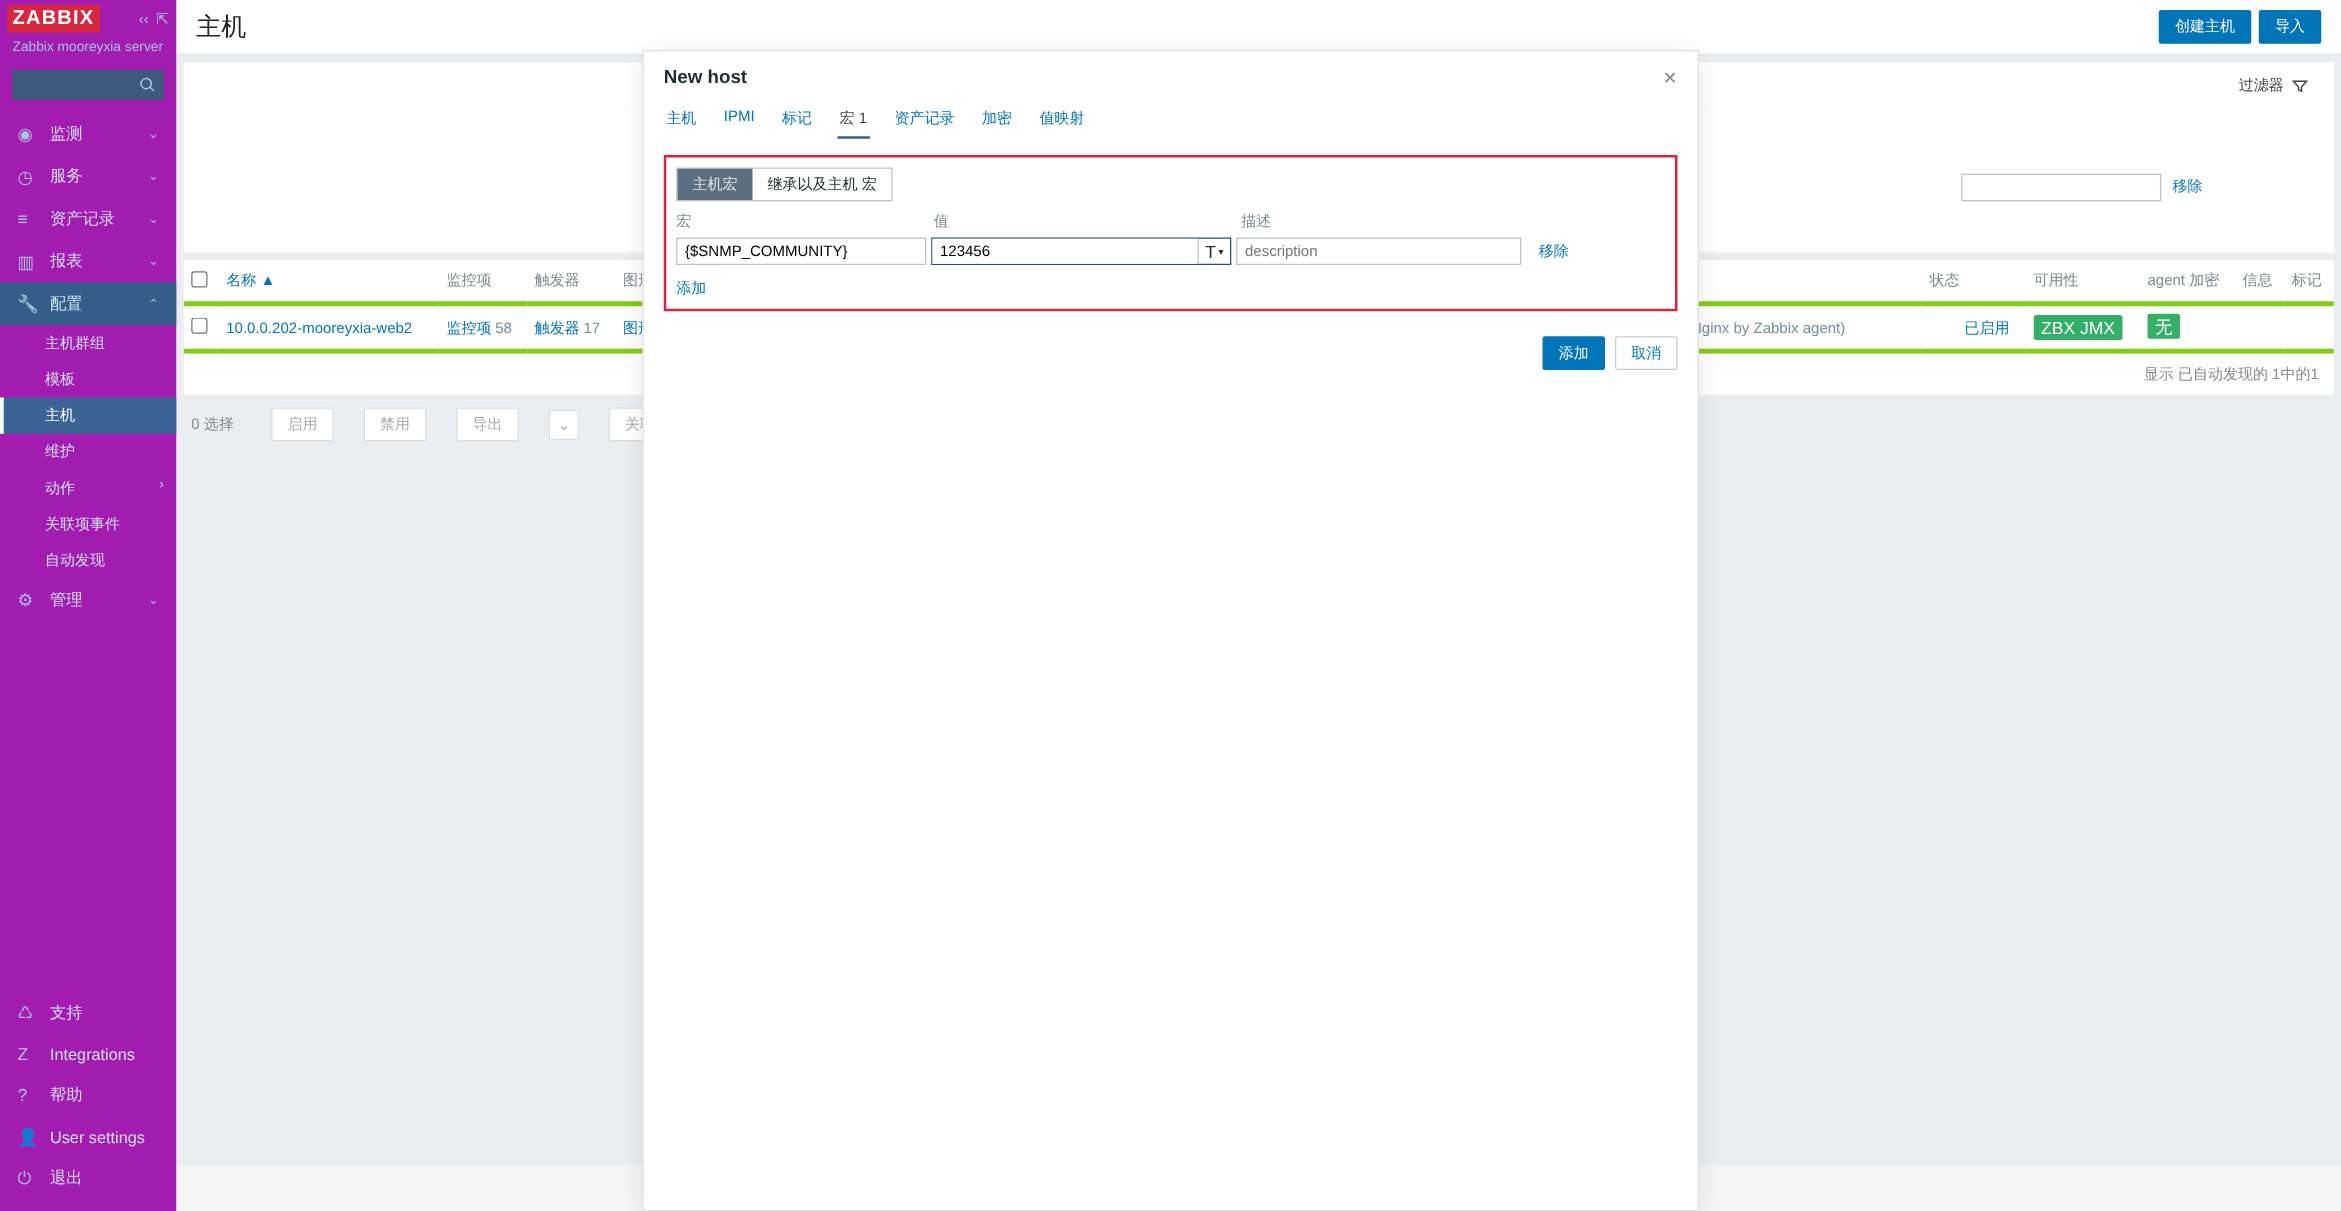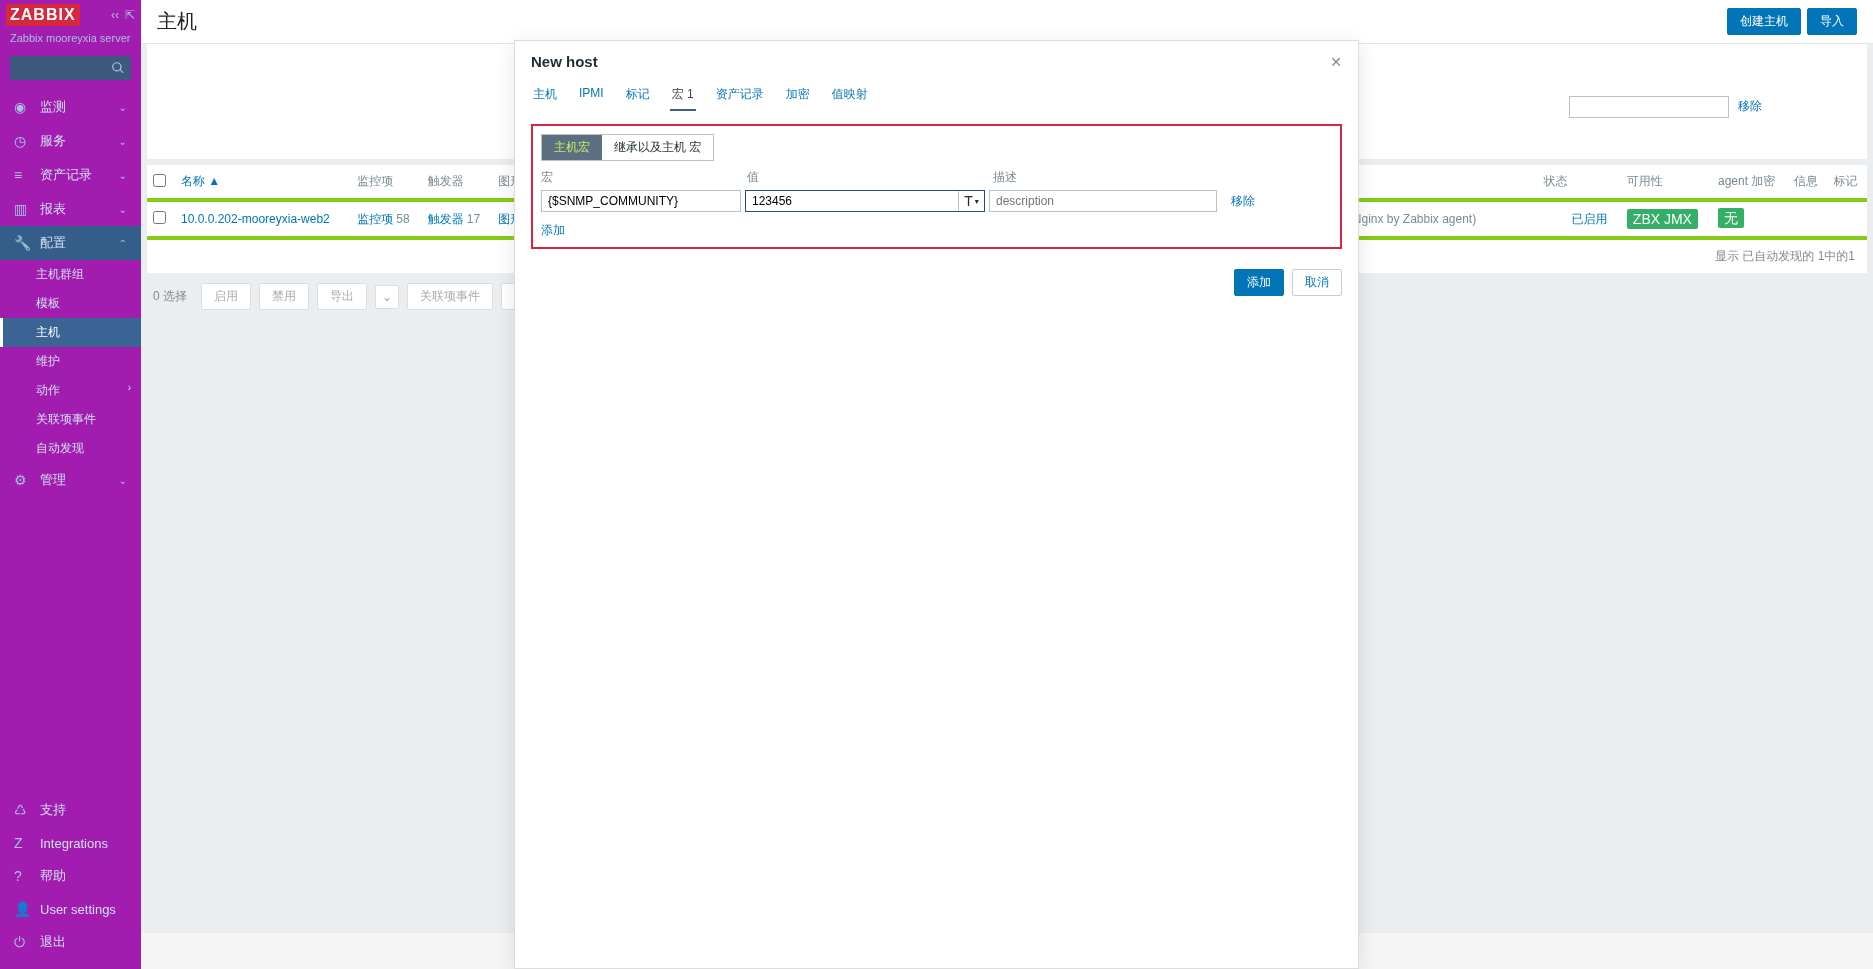--- a/index.html
+++ b/index.html
@@ -38,37 +38,37 @@
 .table-wrap { background:#fff; margin:6px 6px 0; }
 .ttable { width:100%; border-collapse:collapse; }
 .ttable th, .ttable td { text-align:left; padding:8px 6px; font-size:12px; border-bottom:4px solid #84cc16; }
 .ttable th { color:#7a8992; font-weight:normal; }
 .ttable a { color:#0275b8; text-decoration:none; }
 .cnt { color:#768d99; margin-left:3px; }
 .badge-green { background:#34af67; color:#fff; padding:2px 6px; border-radius:2px; font-size:14px; }
 .status-en { color:#34af67;margin-left:28px; }
 .table-foot { display:flex; align-items:center; padding:8px 12px; color:#888; background:#fff; margin:0 6px; }
 .table-foot .right { margin-left:auto; }
-.bulk-actions { display:flex; gap:8px; padding:10px 12px; align-items:center; }
+.bulk-actions { display:flex; gap:24px; padding:10px 12px; align-items:center; }
 .bulk-actions .sel-txt { color:#888; margin-right:6px; }
 .footer { text-align:center; padding:12px; color:#888; font-size:11px; margin-top:auto; background:#f5f5f5; }
 .footer a { color:#0275b8; }
 .modal-back { position:fixed; inset:0; display:flex; justify-content:center; pointer-events:none; }
 .modal { background:#fff; margin-top:40px; width:845px; border:1px solid #ddd; box-shadow:0 4px 20px rgba(0,0,0,0.1); pointer-events:auto; }
 .modal-head { display:flex; align-items:center; padding:12px 16px 10px; }
 .modal-head h3 { font-size:15px; font-weight:bold; }
 .modal-close { margin-left:auto; color:#888; cursor:pointer; font-size:14px; }
 .modal-tabs { display:flex; gap:18px; padding:0 16px; border-bottom:1px solid transparent; }
 .modal-tabs .mtab { padding:6px 2px; color:#0275b8; cursor:pointer; font-size:12px; }
 .modal-tabs .mtab.active { color:#444; border-bottom:2px solid #3a5d87; }
 .modal-body { padding:12px 16px 20px; }
 .red-box { border:2px solid #d7263d; padding:8px; }
 .segtabs { display:flex; border:1px solid #b9c2c8; width:fit-content; margin-bottom:8px; }
 .segtabs .seg { padding:4px 12px; font-size:12px; cursor:pointer; }
-.segtabs .seg.active { background:#5b6f80; color:#bef264; }
+.segtabs .seg.active { background:#5b6f80; color:#e5e5e5; }
 .macro-labels { display:flex; color:#7a8992; font-size:12px; margin-bottom:4px; }
 .macro-labels .l1 { width:206px; }
 .macro-labels .l2 { width:246px; }
 .macro-row { display:flex; gap:4px; align-items:center; }
 .macro-row input { padding:3px 6px; border:1px solid #b9c2c8; font-size:12px; }
 .mname { width:200px; }
 .mval-wrap { display:flex; border:1px solid #2b4a70; }
 .mval-wrap input { border:none; width:212px; }
 .mval-type { width:26px; display:flex; align-items:center; justify-content:center; border-left:1px solid #b9c2c8; font-family:serif; font-size:14px; position:relative; }
 .mval-type .dd { font-size:8px; margin-left:2px; }
@@ -167,20 +167,30 @@
         </div>
     </div>
   </div>
 
   <div class="main">
     <div class="topbar">
       <h1>主机</h1>
       <div class="topbar-actions">
         <button class="btn btn-primary">创建主机</button>
         <button class="btn btn-primary">导入</button>
+      </div>
+    </div>
+    <div class="filter-row">
+      <div class="filter-btn">
+        <span>过滤器</span>
+        <span>
+          <svg class="icon" viewBox="0 0 24 24">
+              <path d="M3 5h18l-7 8v6l-4-2v-4z" fill="none" stroke="currentColor" stroke-width="2"></path>
+            </svg>
+        </span>
       </div>
     </div>
     <div class="bg-filters">
       <div class="bg-input-right"><input type="text" style=""></div>
       <a class="bg-remove-right">移除</a>
       <div style="height:60px;"></div>
       <div class="bg-actions">
         <button class="btn btn-primary">应用</button>
         <button class="btn">重设</button>
       </div>

